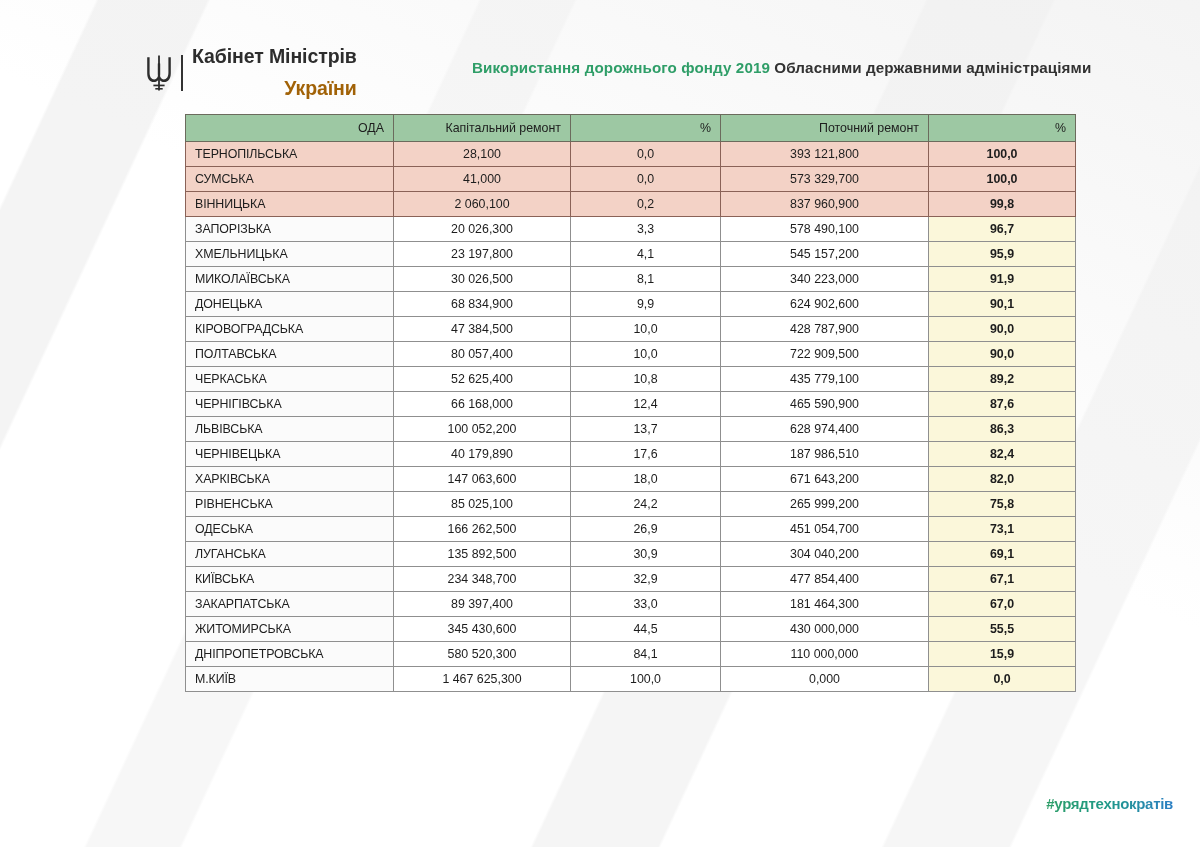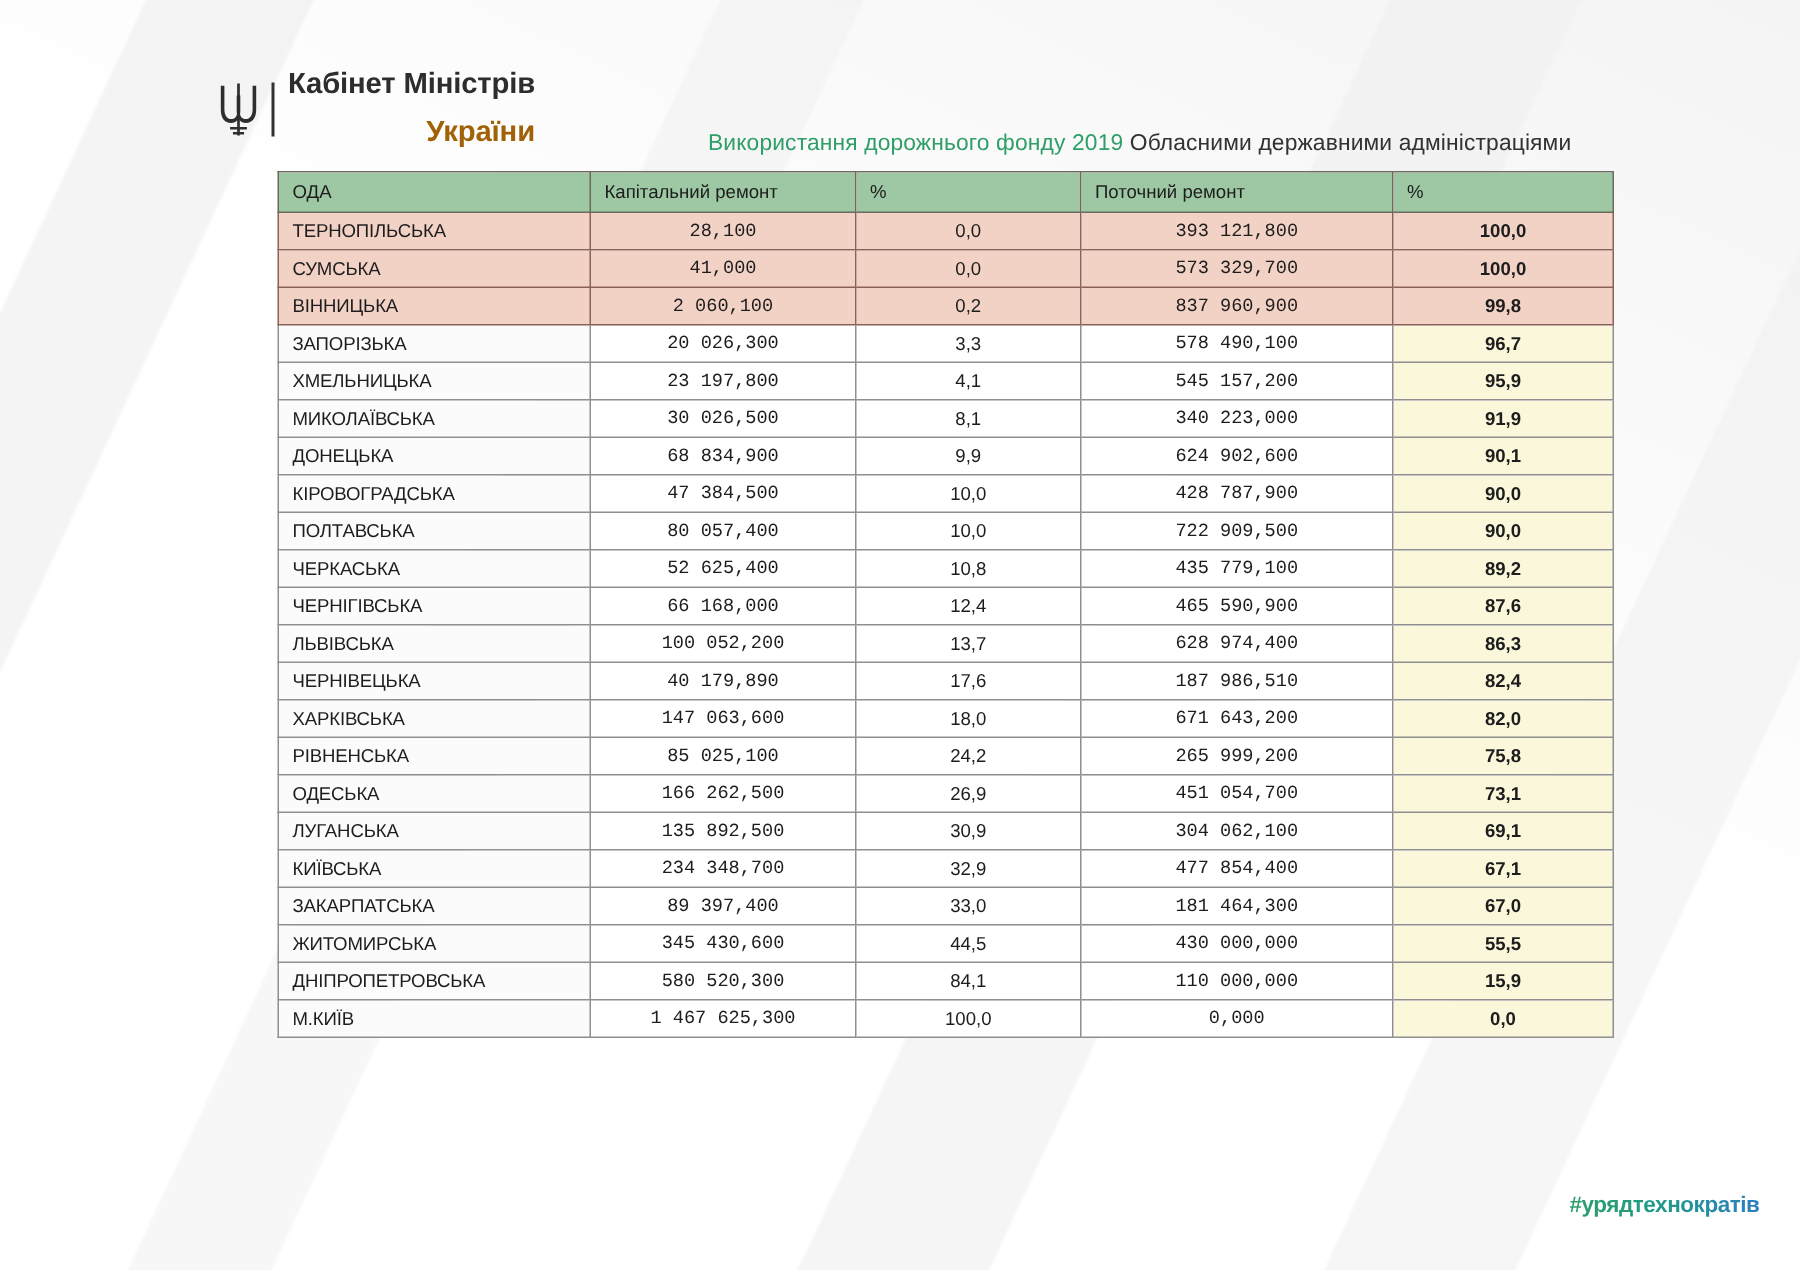--- a/index.html
+++ b/index.html
@@ -82,24 +82,23 @@
     letter-spacing: -0.1px;
   }
   .brand-line1 { color: #2d2d2d; display: block; }
   .brand-line2 { color: #a16207; display: block; margin-top: 11px; }
 
   .doc-title {
     position: absolute;
     left: 472px;
     top: 59px;
     font-size: 15.2px;
-    font-weight: normal;
+    font-weight: bold;
     white-space: nowrap;
     letter-spacing: 0.1px;
-    margin-top: 28px;
   }
   .title-green { color: #2f9e68; }
   .title-dark  { color: #323232; }
 
   
   .table-wrap {
     position: absolute;
     left: 185px;
     top: 114px;
     width: 890px;
@@ -122,29 +121,29 @@
     padding: 0 9px;
     font-size: 12.4px;
     color: #1d1d1d;
     box-sizing: border-box;
     overflow: hidden;
     white-space: nowrap;
   }
 
   table.fund thead th {
     background: #9dc8a3;
-    text-align: left;
+    text-align: right;
     font-weight: normal;
     font-size: 12.4px;
     height: 27px;
     border-color: #6b6b5d;
   }
 
   td.oda  { text-align: left;   font-weight: normal; letter-spacing: -0.1px;}
-  td.num  { text-align: center; font-family: Liberation Mono, monospace; }
+  td.num  { text-align: center; }
   td.pct  { text-align: center; }
   td.pct2 { text-align: center; font-weight: bold; }
 
   
   tr.r-pink td        { background: #f3d2c6; border-color: #8a6257; margin-top: 18px; }
   tr.r-pink td.pct2   { background: #f3d2c6; }
 
   tr.r-plain td       { background: #ffffff; border-color: #8f8f8f; }
   tr.r-plain td.pct2  { background: #fbf7da; border-color: #8f8f8f; margin-left: 20px; }
 
@@ -326,21 +325,21 @@
             <td class="oda">ОДЕСЬКА</td>
             <td class="num">166 262,500</td>
             <td class="pct">26,9</td>
             <td class="num">451 054,700</td>
             <td class="pct2">73,1</td>
           </tr>
           <tr class="r-plain">
             <td class="oda">ЛУГАНСЬКА</td>
             <td class="num">135 892,500</td>
             <td class="pct">30,9</td>
-            <td class="num">304 062,100</td>
+            <td class="num">304 040,200</td>
             <td class="pct2">69,1</td>
           </tr>
           <tr class="r-plain">
             <td class="oda">КИЇВСЬКА</td>
             <td class="num">234 348,700</td>
             <td class="pct">32,9</td>
             <td class="num">477 854,400</td>
             <td class="pct2">67,1</td>
           </tr>
           <tr class="r-plain">

